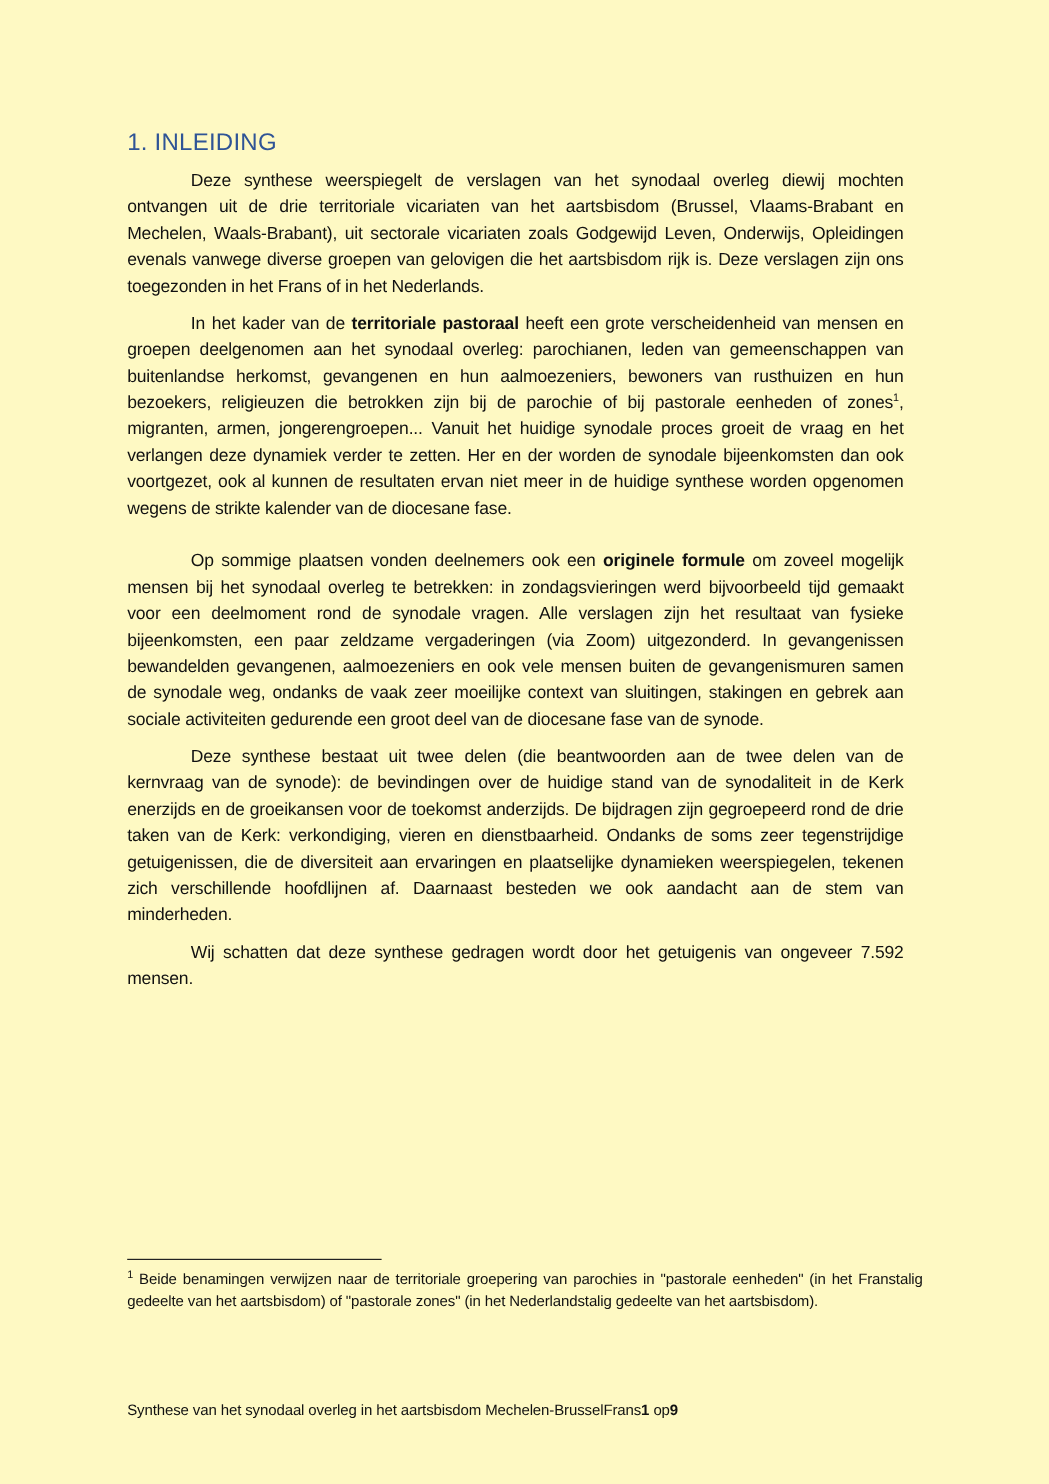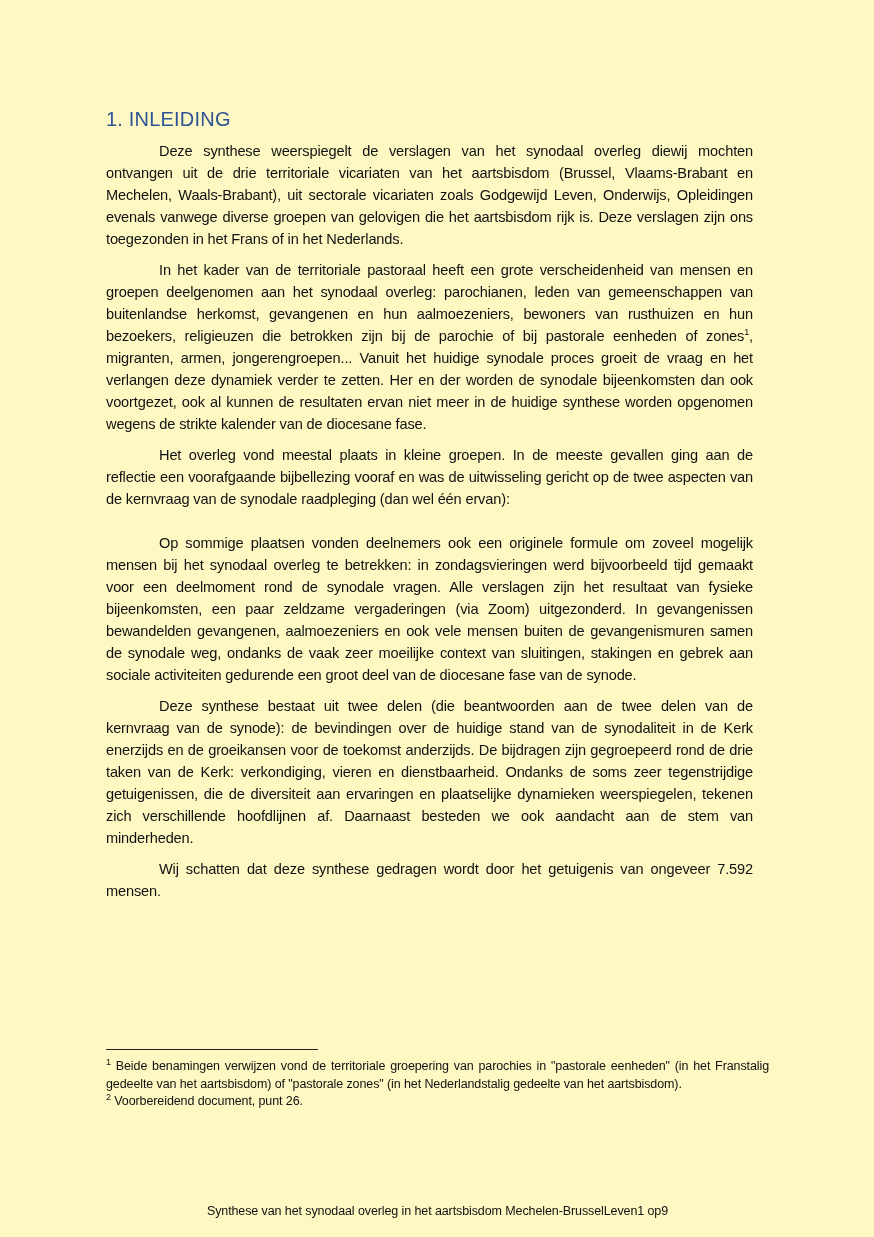--- a/index.html
+++ b/index.html
@@ -12,52 +12,50 @@
     .heading {
       font-family: "Liberation Sans", sans-serif;
       font-size: 20px; color: #2f5496; font-weight: normal; margin: 0 0 9px 0; letter-spacing: 0.2px;
     }
     p.body {
       font-size: 14.6px; line-height: 22px; margin: 0 16px 9px 0; text-align: justify;
       text-indent: 53px; font-stretch: condensed; letter-spacing: -0.15px;
     }
     p.quote { font-style: italic; text-indent: 0; }
     p.spaced { margin-top: 22px; }
-    b { font-weight: normal; }
+    b { font-weight: bold; }
     sup { font-size: 9px; line-height: 0; vertical-align: super; }
     .fn-rule { position: absolute; left: 106px; top: 1049px; width: 212px; height: 1px; background: #222; }
     .footnotes { position: absolute; left: 106px; top: 1058px; width: 663px; font-size: 12.5px; line-height: 17.5px; text-align: justify; letter-spacing: -0.1px; }
     .footnotes p { margin: 0; }
-    .footer { position: absolute; left: 106px; top: 1204px; width: 663px; font-size: 12.5px; display: flex; justify-content: center; letter-spacing: -0.1px; }
+    .footer { position: absolute; left: 106px; top: 1168px; width: 663px; font-size: 12.5px; display: flex; justify-content: flex-start; letter-spacing: -0.1px; }
   </style>
 </head>
 <body>
 
 <div class="page">
   <div class="content">
     <h1 class="heading">1. INLEIDING</h1>
 
     <p class="body">Deze synthese weerspiegelt de verslagen van het synodaal overleg diewij mochten ontvangen uit de drie territoriale vicariaten van het aartsbisdom (Brussel, Vlaams-Brabant en Mechelen, Waals-Brabant), uit sectorale vicariaten zoals Godgewijd Leven, Onderwijs, Opleidingen evenals vanwege diverse groepen van gelovigen die het aartsbisdom rijk is.  Deze verslagen zijn ons toegezonden in het Frans of in het Nederlands.</p>
 
     <p class="body"><span>In het kader van de </span><b>territoriale pastoraal</b><span> heeft een grote verscheidenheid van mensen en groepen deelgenomen aan het synodaal overleg: parochianen, leden van gemeenschappen van buitenlandse herkomst, gevangenen en hun aalmoezeniers, bewoners van rusthuizen en hun bezoekers, religieuzen die betrokken zijn bij de parochie of bij pastorale eenheden of zones</span><sup>1</sup><span>, migranten, armen, jongerengroepen... Vanuit het huidige synodale proces groeit de vraag en het verlangen deze dynamiek verder te zetten. Her en der worden de synodale bijeenkomsten dan ook voortgezet, ook al kunnen de resultaten ervan niet meer in de huidige synthese worden opgenomen wegens de strikte kalender van de diocesane fase.</span></p>
 
-    <p class="body">Het overleg vond meestal plaats in kleine groepen. In de meeste gevallen ging aan de reflectie een voorafgaande bijbellezing vooraf en was de uitwisseling gericht op de twee aspecten van de kernvraag van de synodale raadpleging (dan wel één ervan):</p>
 
 
     <p class="body spaced"><span>Op sommige plaatsen vonden deelnemers ook een </span><b>originele formule</b><span> om zoveel mogelijk mensen bij het synodaal overleg te betrekken: in zondagsvieringen werd bijvoorbeeld tijd gemaakt voor een deelmoment rond de synodale vragen. Alle verslagen zijn het resultaat van fysieke bijeenkomsten, een paar zeldzame vergaderingen (via Zoom) uitgezonderd. In gevangenissen bewandelden gevangenen, aalmoezeniers en ook vele mensen buiten de gevangenismuren samen de synodale weg, ondanks de vaak zeer moeilijke context van sluitingen, stakingen en gebrek aan sociale activiteiten gedurende een groot deel van de diocesane fase van de synode.</span></p>
 
     <p class="body">Deze synthese bestaat uit twee delen (die beantwoorden aan de twee delen van de kernvraag van de synode): de bevindingen over de huidige stand van de synodaliteit in de Kerk enerzijds en de groeikansen voor de toekomst anderzijds. De bijdragen zijn gegroepeerd rond de drie taken van de Kerk: verkondiging, vieren en dienstbaarheid. Ondanks de soms zeer tegenstrijdige getuigenissen, die de diversiteit aan ervaringen en plaatselijke dynamieken weerspiegelen, tekenen zich verschillende hoofdlijnen af. Daarnaast besteden we ook aandacht aan de stem van minderheden.</p>
 
     <p class="body">Wij schatten dat deze synthese gedragen wordt door het getuigenis van ongeveer 7.592 mensen.</p>
   </div>
 
   <div class="fn-rule"></div>
 
   <div class="footnotes">
-    <p><sup>1</sup><span> Beide benamingen verwijzen vond de territoriale groepering van parochies in "pastorale eenheden" (in het Franstalig gedeelte van het aartsbisdom) of "pastorale zones" (in het Nederlandstalig gedeelte van het aartsbisdom).</span></p>
-    <p><sup>2</sup><span> Voorbereidend document, punt 26.</span></p>
+    <p><sup>1</sup><span> Beide benamingen verwijzen naar de territoriale groepering van parochies in "pastorale eenheden" (in het Franstalig gedeelte van het aartsbisdom) of "pastorale zones" (in het Nederlandstalig gedeelte van het aartsbisdom).</span></p>
   </div>
 
   <div class="footer">
     <span>Synthese van het synodaal overleg in het aartsbisdom Mechelen-Brussel</span>
-    <span><span>Leven</span><b>1</b><span> op</span><b>9</b></span>
+    <span><span>Frans</span><b>1</b><span> op</span><b>9</b></span>
   </div>
 </div>
 
 </body></html>

